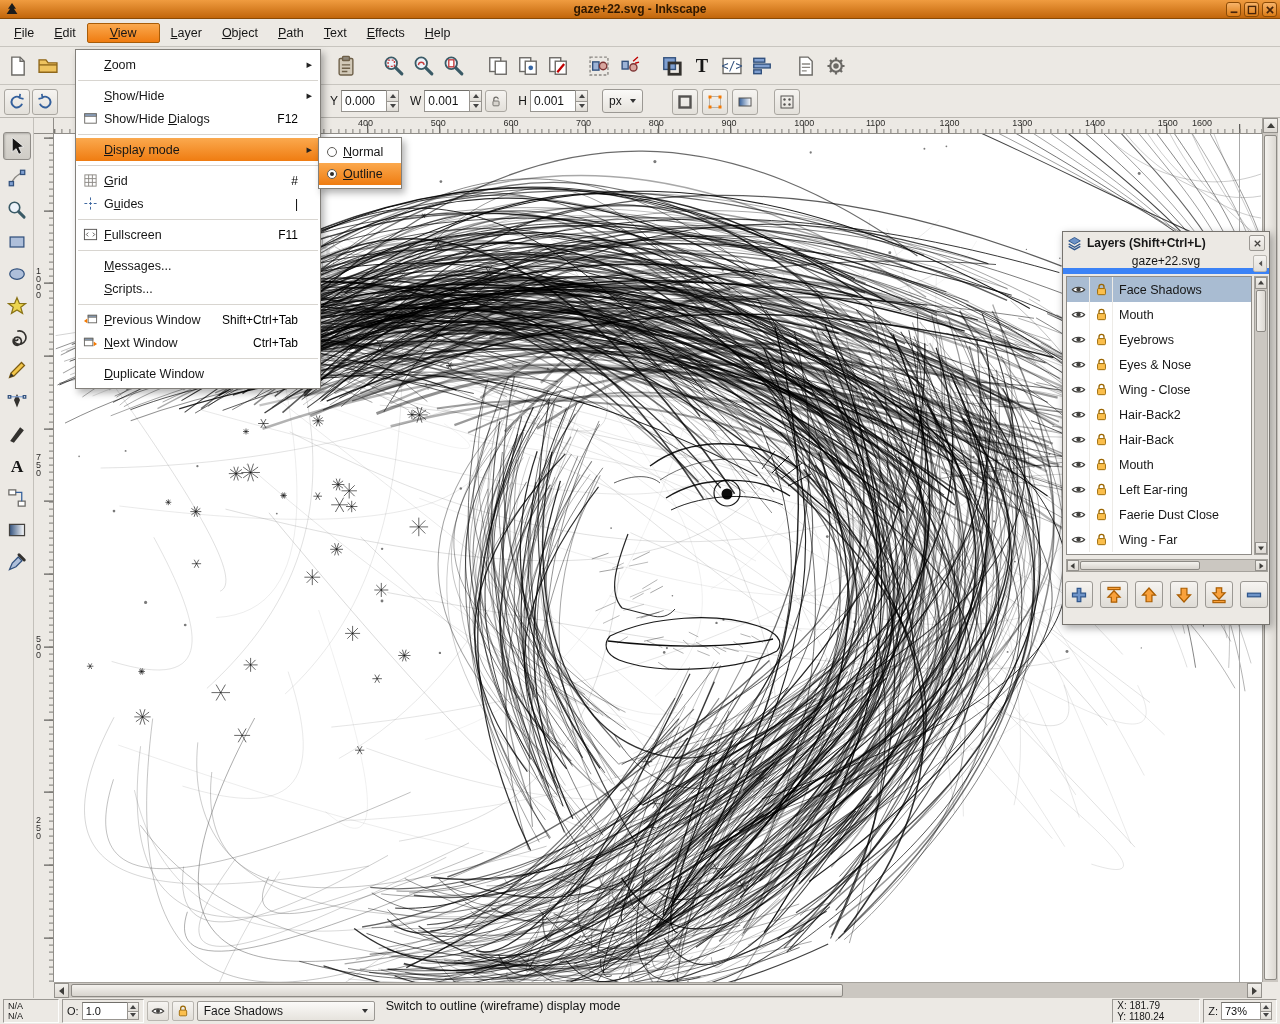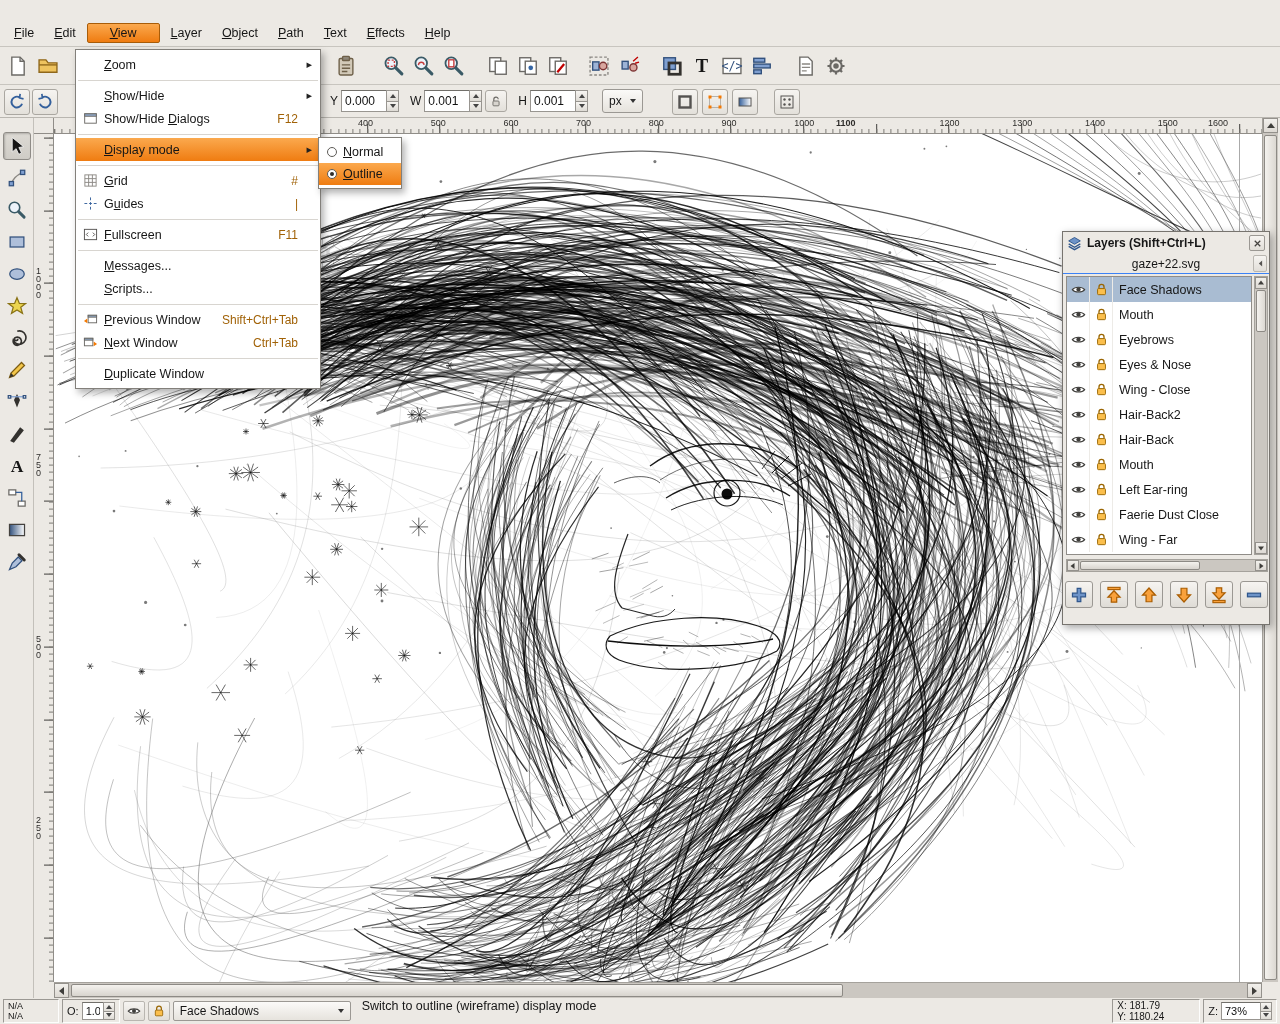--- a/index.html
+++ b/index.html
@@ -63,33 +63,33 @@
 .vs-dn{bottom:0;left:0;right:0;height:15px}.vs-dn::after{border-top:5px solid #3f3e3b;margin-bottom:-4px}
 .hs-l{left:0;top:0;bottom:0;width:15px}.hs-l::after{border-right:5px solid #3f3e3b;margin-left:-4px}
 .hs-r{right:0;top:0;bottom:0;width:15px}.hs-r::after{border-left:5px solid #3f3e3b;margin-right:-4px}
 .vthumb{position:absolute;left:1px;width:13px;top:17px;height:845px;background:linear-gradient(90deg,#f4f2ee,#dcd8d2);border:1px solid #8d8a85;border-radius:2px}
 .hthumb{position:absolute;top:1px;height:13px;left:17px;width:772px;background:linear-gradient(#f4f2ee,#d8d4ce);border:1px solid #8d8a85;border-radius:2px}
 
 .statusbar{position:absolute;left:0;top:998px;width:100%;height:26px;background:#ece9e4;display:flex;align-items:stretch;padding:1px 3px;gap:3px}
 .seg{border:1px solid;border-color:#9b9893 #fdfdfc #fdfdfc #9b9893;display:flex;align-items:center;padding:0 4px}
 .sb-colors{width:56px;flex-direction:column;justify-content:center;align-items:flex-start;font-size:9px;line-height:10px}
 .sb-op{gap:3px;font-size:11px}
-.sb-op .entry{width:22px;height:18px;font-size:11px}
+.sb-op .entry{width:46px;height:18px;font-size:11px}
 .sb-op .steppers,.sb-zoom .steppers{height:18px;width:12px}
 .sb-ic{width:22px;display:flex;align-items:center;justify-content:center;border:1px solid #b9b6b0;border-radius:2px;background:linear-gradient(#f6f4f1,#e1ded8);margin:2px 0}
 .sb-layer{width:178px;font-size:12px;border:1px solid #9b9893;background:linear-gradient(#fbfaf8,#e6e3dd);border-radius:2px;margin:2px 0;padding:0 6px;display:flex;align-items:center;justify-content:space-between}
 .sb-msg{flex:1;font-size:12.5px;padding-left:8px}
 .sb-coords{width:88px;font-size:10px;line-height:11px;display:flex;flex-direction:column;justify-content:center;border:1px solid;border-color:#9b9893 #fdfdfc #fdfdfc #9b9893;padding:0 4px}
 .sb-zoom{gap:3px;font-size:11px}
 .sb-zoom .entry{width:40px;height:18px;font-size:11px}
 
 .ldlg{position:absolute;left:1062px;top:231px;width:208px;height:394px;background:#ece9e4;border:1px solid #77746f;box-shadow:2px 3px 8px rgba(0,0,0,.35);z-index:15}
 .ldlg-title{height:22px;display:flex;align-items:center;padding:0 4px;gap:5px;font-weight:bold;font-size:12px}
 .ldlg-close{margin-left:auto;width:16px;height:16px;border:1px solid #9b9893;border-radius:2px;background:linear-gradient(#f6f4f1,#e1ded8);display:flex;align-items:center;justify-content:center}
-.ldlg-doc{height:20px;display:flex;align-items:center;justify-content:center;font-size:12px;position:relative;border-bottom:1px solid #3b82f6}
+.ldlg-doc{height:20px;display:flex;align-items:center;justify-content:center;font-size:12px;position:relative;border-bottom:6px solid #3b82f6}
 .ldlg-collapse{position:absolute;right:2px;top:1px;width:14px;height:17px;display:flex;align-items:center;justify-content:center;border:1px solid #b9b6b0;background:linear-gradient(#f6f4f1,#e1ded8);border-radius:2px}
 .llist{position:absolute;left:3px;top:44px;width:186px;height:279px;background:#fff;border:1px solid #908d88;overflow:hidden}
 .lrow{height:25px;display:flex;align-items:center}
 .lrow.sel{background:#a9bcd2}
 .lcell{width:23px;height:25px;display:flex;align-items:center;justify-content:center;border-right:1px solid #edebe7}
 .lname{font-size:12.5px;padding-left:6px;white-space:nowrap}
 .lscroll{position:absolute;left:191px;top:44px;width:14px;height:279px;background:#cbc7c1;border:1px solid #a5a29c}
 .ls-up,.ls-dn{position:absolute;left:0;width:12px;height:12px;background:linear-gradient(#f2f0ec,#ddd9d3);border:1px solid #94918c}
 .ls-up{top:0}.ls-dn{bottom:0}
 .ls-up::after,.ls-dn::after{content:"";position:absolute;left:50%;top:50%;transform:translate(-50%,-50%);border:3px solid transparent}
@@ -103,36 +103,61 @@
 .lh-l::after{border-right:4px solid #3f3e3b;margin-left:-2px}
 .lh-r::after{border-left:4px solid #3f3e3b;margin-left:2px}
 .lh-thumb{position:absolute;left:13px;top:1px;width:120px;height:9px;background:linear-gradient(#f4f2ee,#d8d4ce);border:1px solid #8d8a85;border-radius:2px}
 .lbtns{position:absolute;left:0;top:349px;width:100%;display:flex;justify-content:center;gap:7px}
 .lbtn{width:28px;height:27px;border:1px solid #9b9893;border-radius:3px;background:linear-gradient(#f6f4f1,#dfdcd6);display:flex;align-items:center;justify-content:center}
 
 .menu{position:absolute;left:75px;top:49px;width:246px;background:#fff;border:1px solid #83807b;box-shadow:3px 4px 7px rgba(0,0,0,.3);z-index:30;padding:3px 0}
 .vm-item{height:23px;display:flex;align-items:center;padding:0 8px 0 4px;font-size:12.5px;gap:4px}
 .vm-ic{width:20px;height:16px;display:flex;align-items:center;justify-content:center;flex:none}
 .vm-label{flex:1;white-space:nowrap}
-.vm-short{font-size:12px;color:#a16207;white-space:nowrap}
+.vm-short{font-size:12px;color:#000000;white-space:nowrap}
 .vm-arrow{width:10px;text-align:right;font-size:11px;color:#222}
 .vm-item.hl{background:linear-gradient(#fba94e,#ef7c11)}
 .vm-sep{height:8px;position:relative}
 .vm-sep::after{content:"";position:absolute;left:2px;right:2px;top:3.5px;border-top:1px solid #d8d5d0}
 .submenu{position:absolute;left:318px;top:137px;width:84px;background:#fff;border:1px solid #83807b;box-shadow:3px 4px 7px rgba(0,0,0,.3);z-index:31;padding:3px 0}
 .sm-item{height:22px;display:flex;align-items:center;gap:6px;padding:0 8px;font-size:12.5px}
 .sm-item.hl{background:linear-gradient(#fba94e,#ef7c11)}
 .radio{width:10px;height:10px;border-radius:50%;border:1px solid #5d5b57;background:#fff;position:relative;flex:none}
 .radio.on::after{content:"";position:absolute;inset:2px;border-radius:50%;background:#2f2d2a}
 </style>
 </head>
 <body>
 
 <div class="app">
 
+  <div class="titlebar">
+    <span class="tb-logo" id="logo">
+        <svg width="14" height="14" viewBox="0 0 16 16">
+          <path d="M8 1 L12.6 7.6 H10.2 L14.2 13.8 H1.8 L5.8 7.6 H3.4 Z" fill="#1c1c1c"></path>
+        </svg>
+      </span>
+    <span class="tb-title">gaze+22.svg - Inkscape</span>
+    <span class="wbtns">
+      <span class="wbtn" id="wmin">
+          <svg width="12" height="12" viewBox="0 0 16 16">
+            <path d="M3.5 11 h9" stroke="#47240a" stroke-width="2.2"></path>
+          </svg>
+        </span>
+      <span class="wbtn" id="wmax">
+          <svg width="12" height="12" viewBox="0 0 16 16">
+            <rect x="3.2" y="3.2" width="9.6" height="9.6" fill="none" stroke="#47240a" stroke-width="1.8"></rect>
+          </svg>
+        </span>
+      <span class="wbtn" id="wclose">
+          <svg width="12" height="12" viewBox="0 0 16 16">
+            <path d="M3.8 3.8 L12.2 12.2 M12.2 3.8 L3.8 12.2" stroke="#47240a" stroke-width="2.2"></path>
+          </svg>
+        </span>
+    </span>
+  </div>
 
   <div class="menubar" id="menubar">
       <span class="mitem"><u>F</u>ile</span>
       <span class="mitem"><u>E</u>dit</span>
       <span class="mitem active"><u>V</u>iew</span>
       <span class="mitem"><u>L</u>ayer</span>
       <span class="mitem"><u>O</u>bject</span>
       <span class="mitem"><u>P</u>ath</span>
       <span class="mitem"><u>T</u>ext</span>
       <span class="mitem"><u>E</u>ffects</span>
@@ -511,26 +536,26 @@
   <div class="rcorner"></div>
   <div class="hruler" id="hruler">
       <div class="hticks"></div>
       <span class="hlab" style="left: 304px;">400</span>
       <span class="hlab" style="left: 376.7px;">500</span>
       <span class="hlab" style="left: 449.4px;">600</span>
       <span class="hlab" style="left: 522.1px;">700</span>
       <span class="hlab" style="left: 594.8px;">800</span>
       <span class="hlab" style="left: 667.5px;">900</span>
       <span class="hlab" style="left: 740.2px;">1000</span>
-      <span class="hlab" style="left: 782px; font-weight: bold;">1100</span>
+      <span class="hlab" style="left: 812px;">1100</span>
       <span class="hlab" style="left: 885.6px;">1200</span>
       <span class="hlab" style="left: 958.3px;">1300</span>
       <span class="hlab" style="left: 1031px;">1400</span>
       <span class="hlab" style="left: 1103.7px;">1500</span>
-      <span class="hlab" style="left: 1138px; margin-left: 16px;">1600</span>
+      <span class="hlab" style="left: 1138px;">1600</span>
     </div>
   <div class="vruler" id="vruler">
       <div class="vticks"></div>
       <span class="vlab" style="top: 133px;">
         <b>1</b>
         <b>0</b>
         <b>0</b>
         <b>0</b>
       </span>
       <span class="vlab" style="top: 318.8px;">

